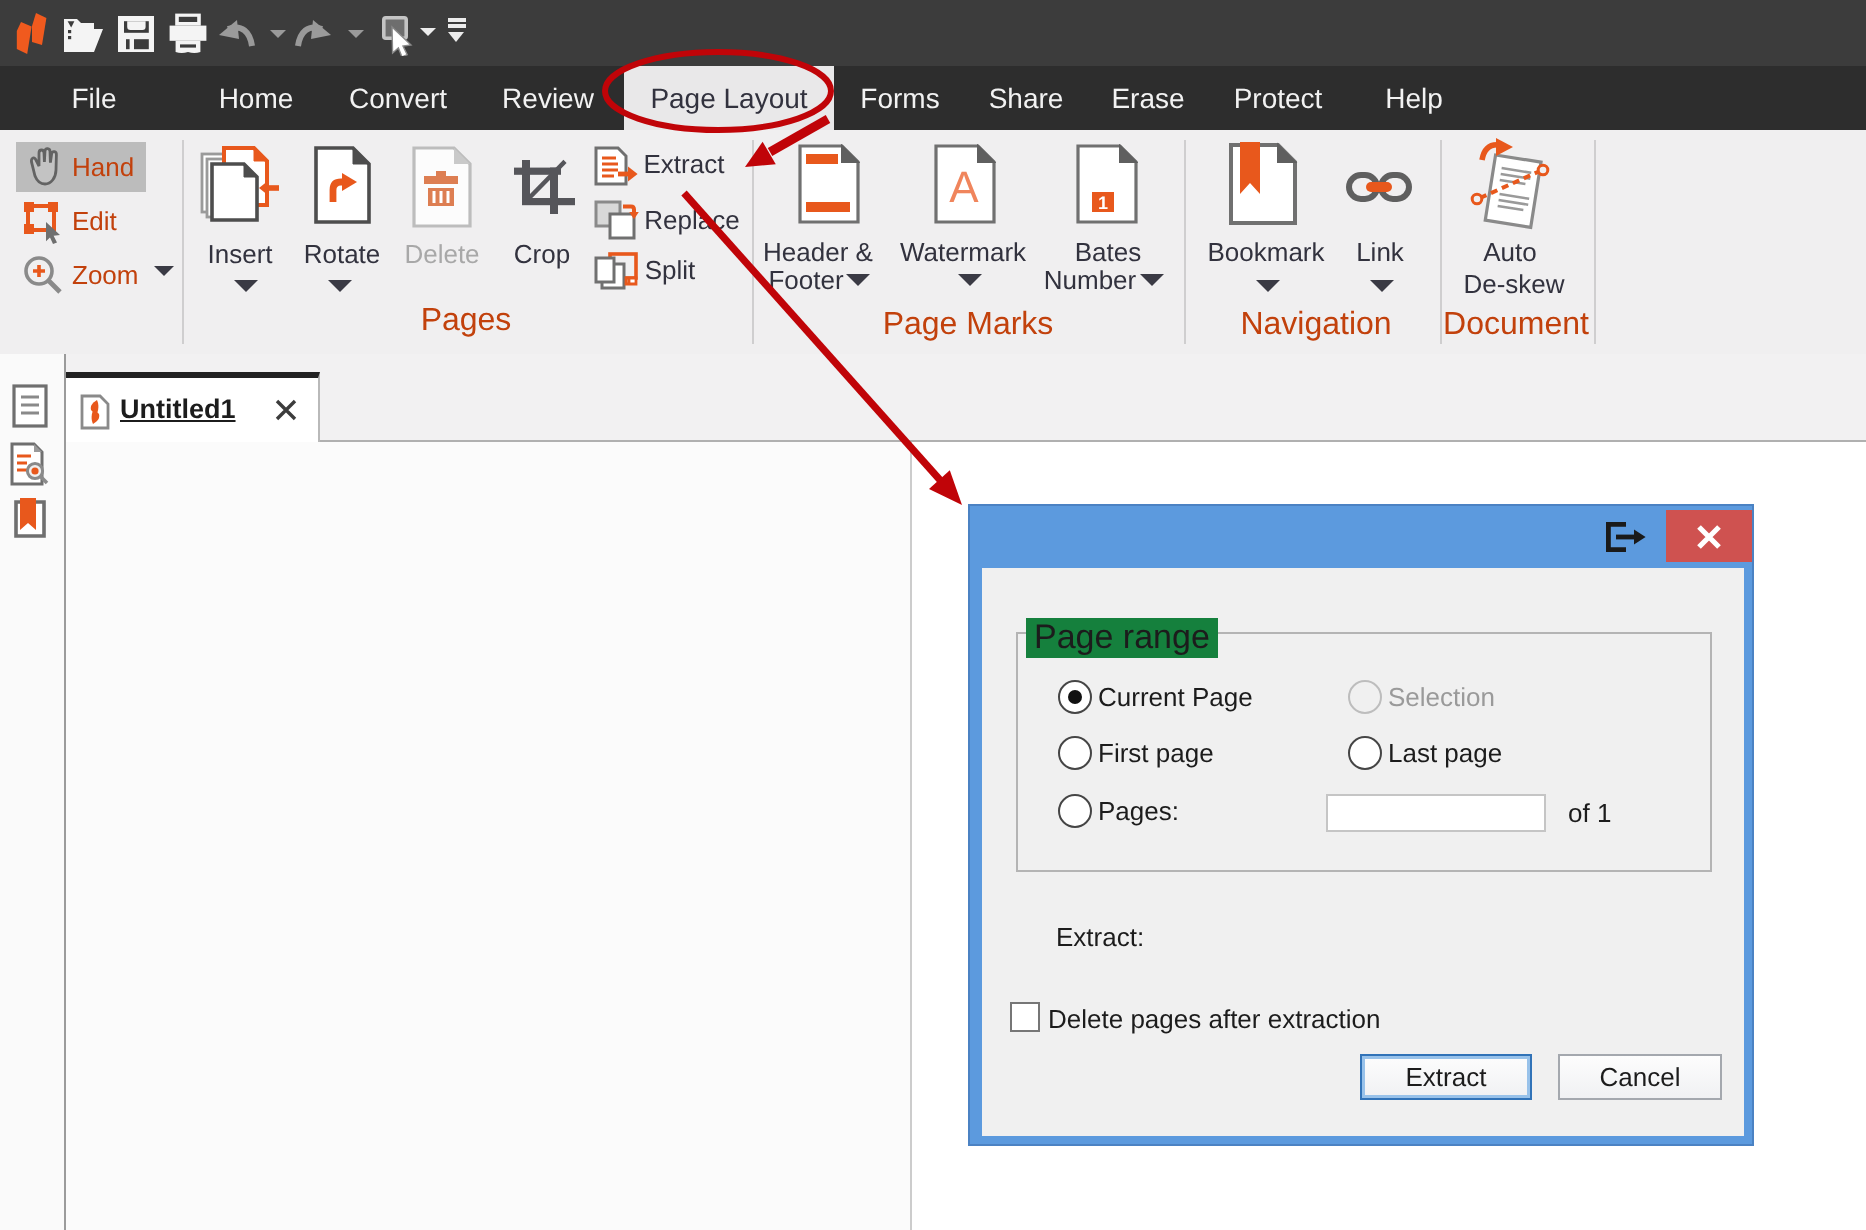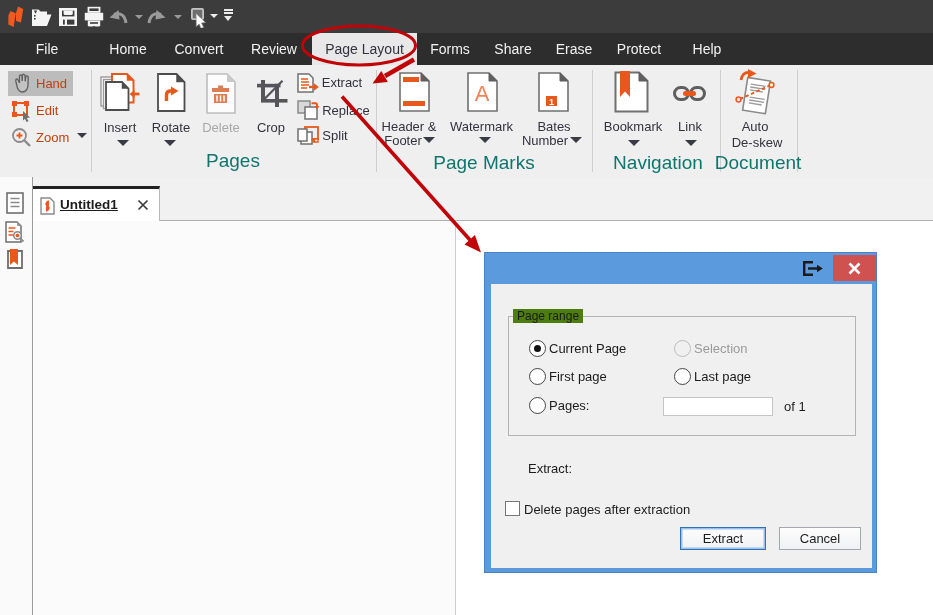--- a/index.html
+++ b/index.html
@@ -12,41 +12,41 @@
   .mitem{position:absolute;top:0;height:32px;line-height:32px;color:#f2f2f2;font-size:14px;
          transform:translateX(-50%);white-space:nowrap;}
   #activetab{position:absolute;left:312px;top:0;width:105px;height:32px;background:#e9e8e9;}
   #activetab span{position:absolute;left:50%;top:0;height:24px;line-height:32px;transform:translateX(-50%);
          color:#32323e;font-size:14px;white-space:nowrap;}
   
   #ribbon{left:0;top:65px;width:933px;height:112px;background:#f0eff0;}
   #tabstrip{left:0;top:177px;width:933px;height:43px;background:#f2f1f2;border-bottom:1px solid #b0b0b0;}
   .vsep{position:absolute;top:5px;height:102px;width:1px;background:#cfcecf;}
   .rlabel{position:absolute;transform:translate(-50%,-50%);font-size:13px;color:#32323e;white-space:nowrap;}
-  .glabel{position:absolute;transform:translate(-50%,-50%);font-size:19px;color:#0f766e;white-space:nowrap;}
+  .glabel{position:absolute;transform:translate(-50%,-50%);font-size:16px;color:#c2410c;white-space:nowrap;}
   .tri{position:absolute;width:0;height:0;border-left:6px solid transparent;border-right:6px solid transparent;
        border-top:6px solid #3a3a44;}
   
   #handhl{position:absolute;left:8px;top:6px;width:65px;height:25px;background:#bcbcbc;}
   .ltxt{position:absolute;left:36px;font-size:13px;color:#c2410c;}
   
   #sidebar{left:0;top:177px;width:32px;height:438px;background:#fafafa;border-right:1px solid #9b9b9b;}
   #doctab{left:33px;top:186px;width:127px;height:35px;background:#ffffff;border-top:3px solid #222222;border-right:1px solid #b9b9b9;box-sizing:border-box;}
   #doctab .t{position:absolute;left:27px;top:8px;font-size:13.5px;font-weight:bold;color:#1c1c1c;text-decoration:underline;}
   
   #canvas{left:33px;top:221px;width:900px;height:394px;background:#ffffff;}
   #pageline{left:455px;top:221px;width:1px;height:394px;background:#cccccc;}
   
   #dlg{left:484px;top:252px;width:393px;height:321px;background:#5c9ade;box-sizing:border-box;border:1px solid #4b82c3;}
   #dlgtitle{position:absolute;left:8px;top:0;width:100%;height:31px;text-align:center;line-height:31px;
             font-size:18px;color:#25272e;}
   #dlgx{position:absolute;left:348px;top:2px;width:43px;height:26px;background:#cf5250;}
   #dlgcontent{position:absolute;left:6px;top:31px;width:381px;height:284px;background:#f0f0f0;}
   #grpbox{position:absolute;left:17px;top:32px;width:348px;height:120px;border:1px solid #b4b4b4;box-sizing:border-box;}
-  #grplab{position:absolute;left:22px;top:25px;font-size:12px;color:#1c1c1c;background:#4d7c0f;padding:0 4px;}
+  #grplab{position:absolute;left:22px;top:25px;font-size:17px;color:#1c1c1c;background:#15803d;padding:0 4px;}
   .radio{position:absolute;width:15px;height:15px;border-radius:50%;background:#fff;border:1px solid #454545;}
   .radio.dis{border-color:#bdbdbd;background:#f0f0f0;}
   .radio .dot{position:absolute;left:4px;top:4px;width:7px;height:7px;border-radius:50%;background:#111;}
   .dtxt{position:absolute;font-size:13px;color:#1c1c1c;white-space:nowrap;}
   .dtxt.dis{color:#9a9a9a;}
   #pginput{position:absolute;left:172px;top:113px;width:110px;height:19px;background:#fff;border:1px solid #c5c5c5;box-sizing:border-box;}
   #combo{position:absolute;left:169px;top:173px;width:178px;height:22px;background:#f0f0f0;border:1px solid #b2b2b2;box-sizing:border-box;}
   #combo span{position:absolute;left:9px;top:3px;font-size:13px;color:#9b9b9b;}
   #chk{position:absolute;left:14px;top:217px;width:15px;height:15px;background:#fff;border:1px solid #767676;box-sizing:border-box;}
   .btn{position:absolute;height:23px;box-sizing:border-box;background:linear-gradient(#fdfdfd,#f0f1f3);

